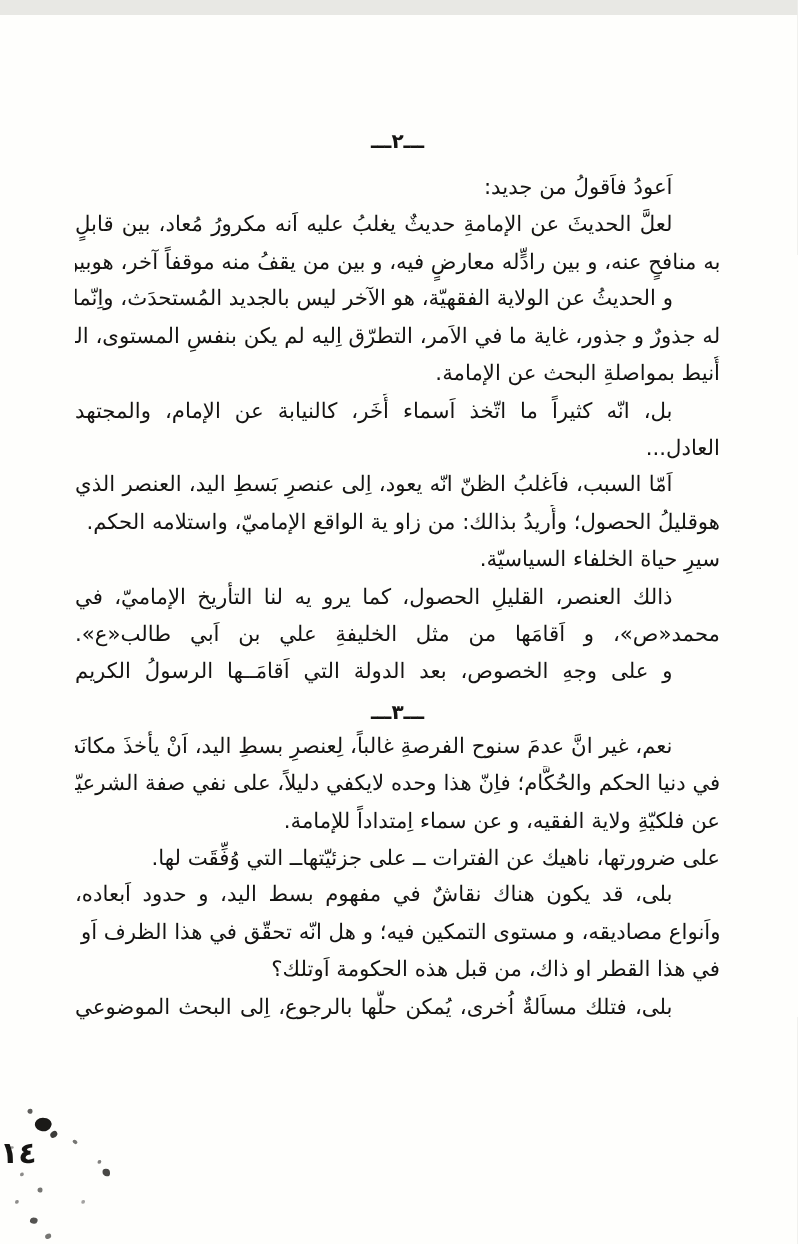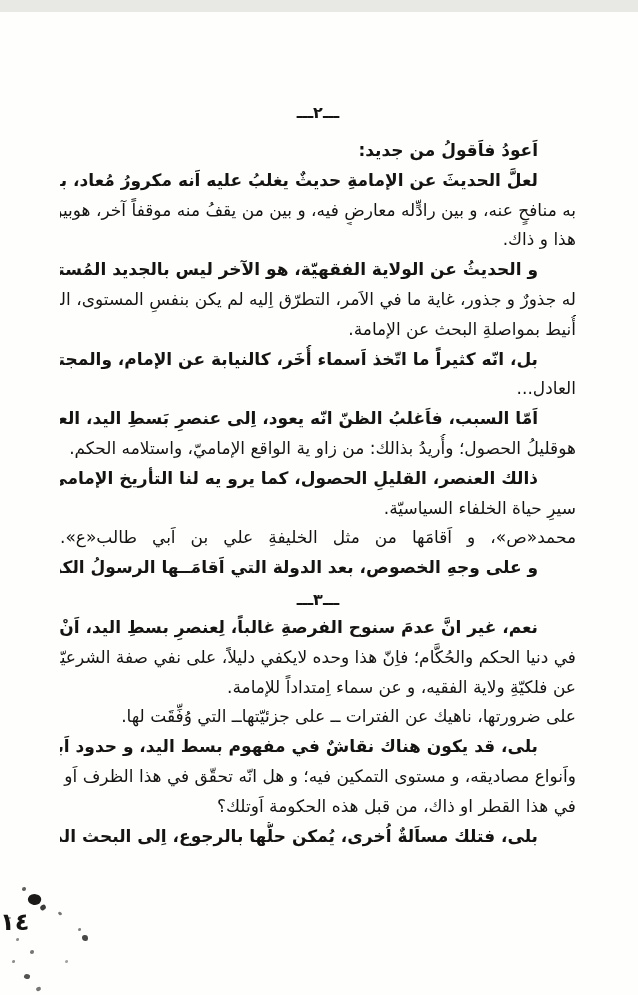--- a/index.html
+++ b/index.html
@@ -34,21 +34,21 @@
   .para { margin: 0; }
   .line {
     line-height: 29.8px;
     height: 29.8px;
     text-align: justify;
     text-align-last: justify;
     text-justify: inter-word;
     overflow: hidden;
     white-space: nowrap;
   }
-  .line.first { padding-right: 38px; font-weight: bold; }
+  .line.first { padding-right: 38px; }
   .line.last { text-align-last: right; white-space: normal; }
   .page-number {
     position: absolute;
     top: 896px;
     left: 0;
     width: 100%;
     text-align: left;
     font-size: 24px;
     font-weight: bold;
     direction: rtl;
@@ -81,42 +81,41 @@
 
     <div class="section-heading">ـــ٢ـــ</div>
 
     <div class="para">
       <div class="line first last">اَعودُ فاَقولُ من جديد:</div>
     </div>
 
     <div class="para">
       <div class="line first">لعلَّ الحديثَ عن الإمامةِ حديثٌ يغلبُ عليه اَنه مكرورُ مُعاد، بين قابلٍ</div>
       <div class="line">به منافحٍ عنه، و بين رادٍّله معارضٍ فيه، و بين من يقفُ منه موقفاً آخر، هوبينْ</div>
-      <div class="line last">هذا و ذاك.</div>
     </div>
 
     <div class="para">
       <div class="line first">و الحديثُ عن الولاية الفقهيّة، هو الآخر ليس بالجديد المُستحدَث، واِنّما</div>
       <div class="line">له جذورٌ و جذور، غاية ما في الاَمر، التطرّق اِليه لم يكن بنفسِ المستوى، الذي</div>
       <div class="line last">أُنيط بمواصلةِ البحث عن الإمامة.</div>
     </div>
 
     <div class="para">
       <div class="line first">بل، انّه كثيراً ما اتّخذ اَسماء أُخَر، كالنيابة عن الإمام، والمجتهد</div>
       <div class="line last">العادل...</div>
     </div>
 
     <div class="para">
       <div class="line first">اَمّا السبب، فاَغلبُ الظنّ انّه يعود، اِلى عنصرِ بَسطِ اليد، العنصر الذي</div>
       <div class="line last">هوقليلُ الحصول؛ وأُريدُ بذالك: من زاو ية الواقع الإماميّ، واستلامه الحكم.</div>
     </div>
 
     <div class="para">
+      <div class="line last">سيرِ حياة الخلفاء السياسيّة.</div>
       <div class="line first">ذالك العنصر، القليلِ الحصول، كما يرو يه لنا التأريخ الإماميّ، في</div>
-      <div class="line last">سيرِ حياة الخلفاء السياسيّة.</div>
     </div>
 
     <div class="para">
       <div class="line">محمد«ص»، و اَقامَها من مثل الخليفةِ علي بن اَبي طالب«ع».</div>
       <div class="line first">و على وجهِ الخصوص، بعد الدولة التي اَقامَــها الرسولُ الكريم</div>
     </div>
 
     <div class="section-heading mid">ـــ٣ـــ</div>
 
     <div class="para">

